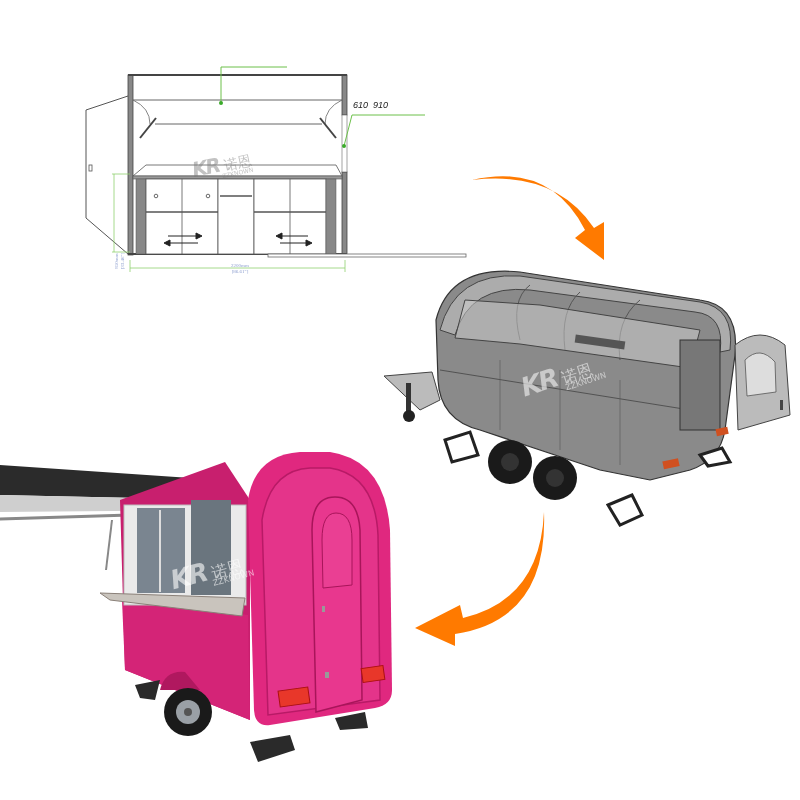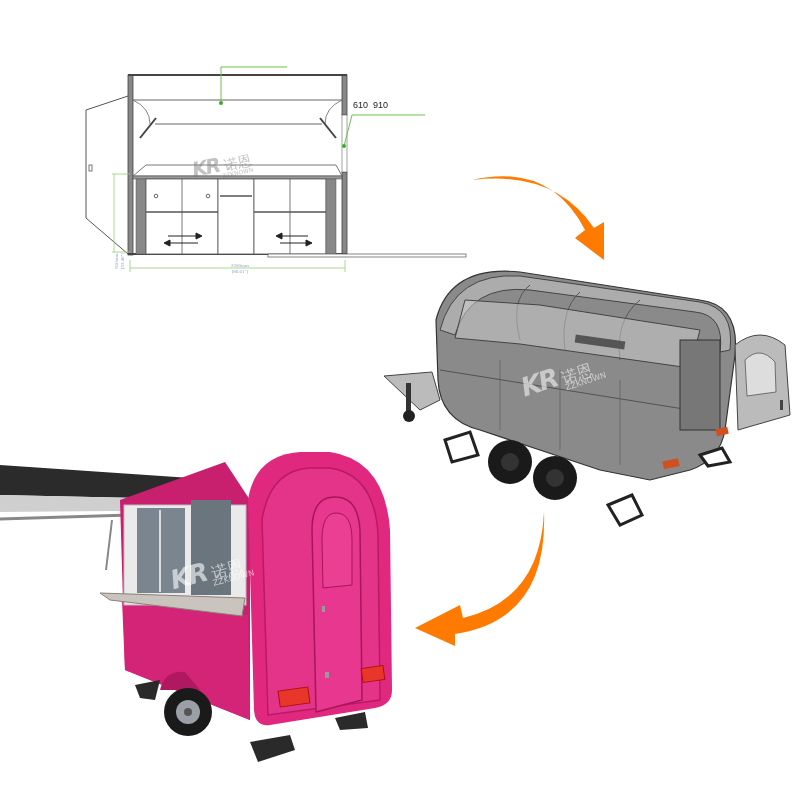--- a/index.html
+++ b/index.html
@@ -1,19 +1,19 @@
 <!DOCTYPE html>
 <html><head>
 <meta charset="utf-8">
 <style>
   html,body{margin:0;padding:0;background:#ffffff;}
   body{width:800px;height:800px;position:relative;overflow:hidden;font-family:"Liberation Sans",sans-serif;}
   .abs{position:absolute;}
   .dimtxt{font-family:"Liberation Serif",serif;font-size:5px;color:#8fa0d0;text-align:center;line-height:6px;}
-  .label{font-size:9px;color:#222;font-family:"Liberation Sans",sans-serif;}
+  .label{font-size:9px;color:#222;font-family:"Liberation Sans",sans-serif;font-style:italic;}
   .wm{font-family:"DejaVu Sans",sans-serif;color:rgba(255,255,255,0.55);}
   .wm-k{font-weight:bold;font-style:italic;letter-spacing:-2px;}
 </style>
 </head>
 <body>
 
 <div class="abs" style="left:80px;top:60px;width:400px;height:230px;">
   <svg width="400" height="230" viewBox="80 60 400 230">
 
     <polyline points="128,96 86,110 86,218 128,254" fill="none" stroke="#555" stroke-width="1"></polyline>

